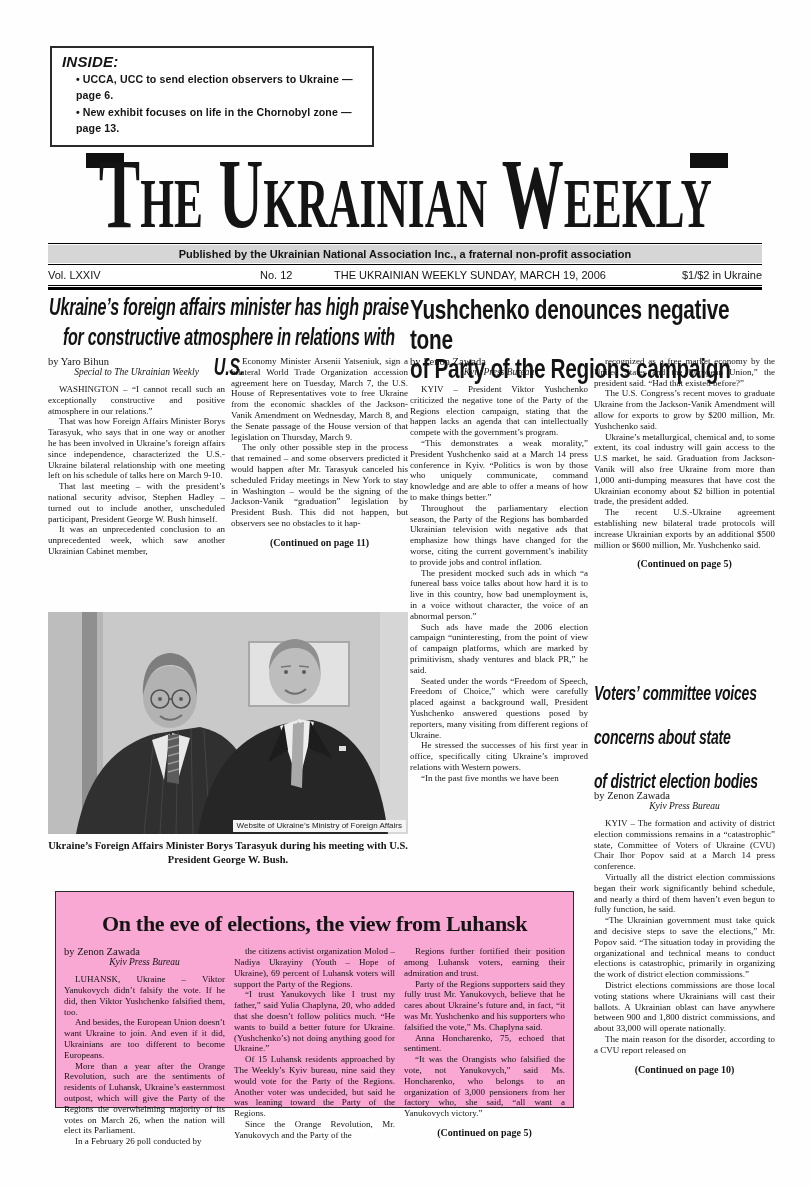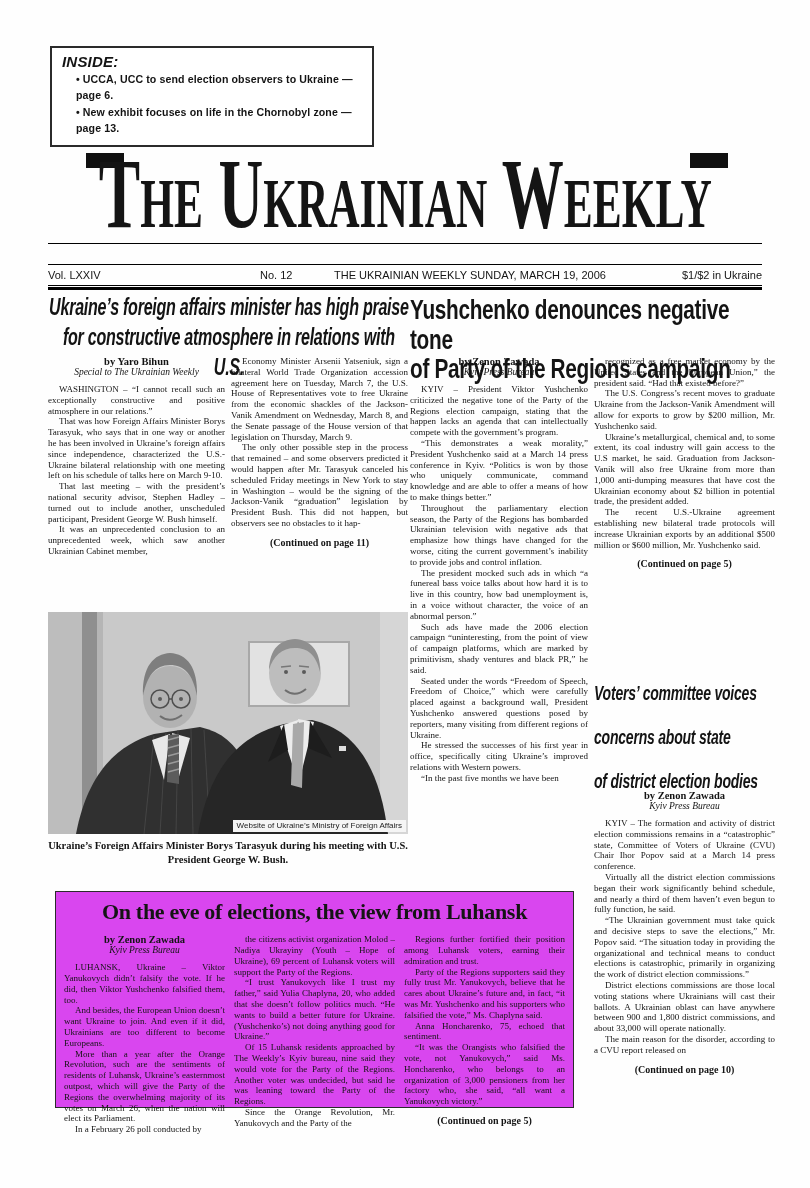--- a/index.html
+++ b/index.html
@@ -55,21 +55,21 @@
   .info-vol   { left:0; }
   .info-no    { left:212px; }
   .info-name  { left:286px; }
   .info-date  { left:422px; }
   .info-price { right:0; }
 
   
   .body-text p {
     margin:0; font-size:9px; line-height:1.2; text-align:justify; text-indent:11px;
   }
-  .byline   { font-weight:bold; font-size:10.5px; text-align:center; margin:0; }
+  .byline   { font-weight:normal; font-size:10.5px; margin:0; }
   .credit-line { font-style:italic; font-size:9.5px; text-align:center; margin:0 0 7px 0; }
   .continued { font-weight:bold; font-size:10px; text-align:center; margin-top:8px; }
   .col { position:absolute; }
 
   
   .la-headline {
     position:absolute; left:48px; top:292px; width:540px;
     transform:scaleX(0.67); transform-origin:top left;
     font-family:"Liberation Sans", sans-serif; font-style:italic; font-weight:bold;
     font-size:24px; letter-spacing:-0.4px; text-align:center;
@@ -102,22 +102,22 @@
     font-family:"Liberation Sans", sans-serif; font-size:8px; line-height:10px; padding:1px 4px;
   }
   .photo-caption {
     position:absolute; left:48px; top:839px; width:360px;
     font-weight:bold; font-size:10.5px; line-height:1.35; text-align:center;
   }
 
   
   .luhansk-box {
     position:absolute; left:55px; top:891px; width:519px; height:217px;
-    border:1.5px solid #2b2b2b; background:#d946ef; box-sizing:border-box;
-    padding:6px 8px 6px 8px;
+    border:1.5px solid #2b2b2b; background:#f9a8d4; box-sizing:border-box;
+    padding:18px 8px 6px 8px;
   }
   .lu-headline {
     margin:2px 0 10px 0; text-align:center; font-weight:bold; font-size:22px;
     letter-spacing:-0.3px; line-height:1.1;
   }
   .lu-cols { display:flex; gap:9px; }
   .lu-cols .lcol { flex:1; }
 </style>
 </head>
 <body>
@@ -132,20 +132,21 @@
       </div>
   </div>
 
   <span class="mast-square left"></span>
   <span class="mast-square right"></span>
   <div class="masthead">
     <h1>The Ukrainian Weekly</h1>
   </div>
 
   <div class="rule" style="top:243px; height:1px;"></div>
+  <div class="pub-bar">Published by the Ukrainian National Association Inc., a fraternal non-profit association</div>
   <div class="rule" style="top:264px; height:1px;"></div>
   <div class="info-row">
     <span class="info-vol">Vol. LXXIV</span>
     <span class="info-no">No. 12</span>
     <span class="info-name">THE UKRAINIAN WEEKLY</span>
     <span class="info-date">SUNDAY, MARCH 19, 2006</span>
     <span class="info-price">$1/$2 in Ukraine</span>
   </div>
   <div class="rule" style="top:285px; height:1px;"></div>
   <div class="rule" style="top:287px; height:3px;"></div>

